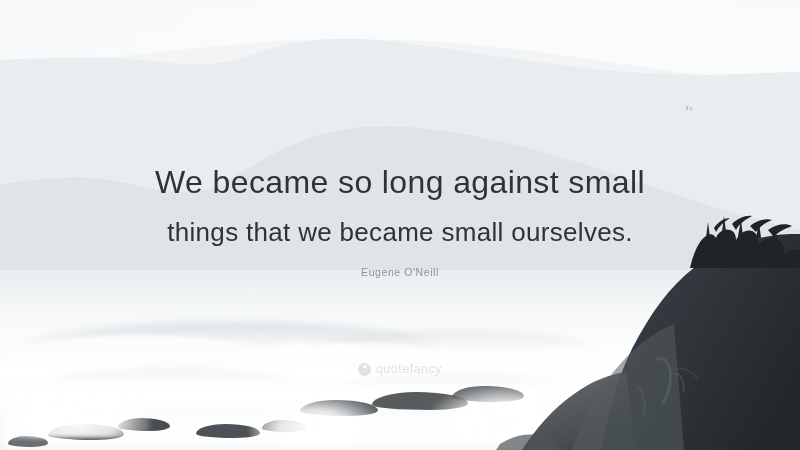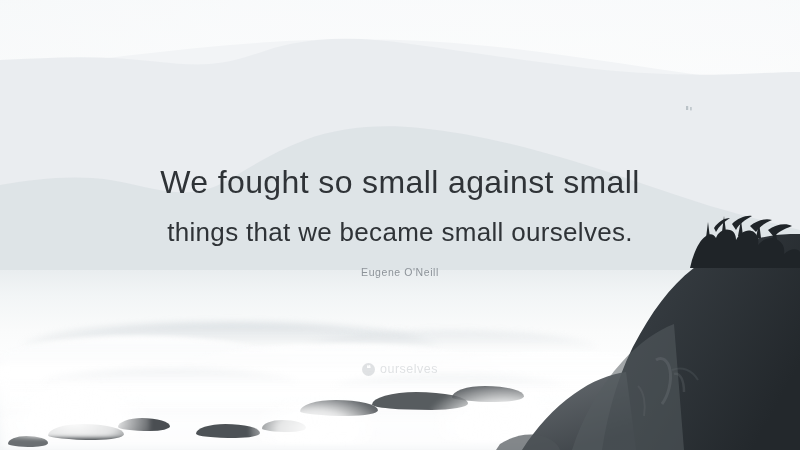--- a/index.html
+++ b/index.html
@@ -247,25 +247,25 @@
         <path d="M312,80 L315,66 L317,80 Z"></path>
         <path d="M254,68 C258,62 264,58 270,58 C264,62 259,66 256,72 Z"></path>
         <path d="M272,64 C278,58 286,55 292,56 C285,60 279,64 276,70 Z"></path>
         <path d="M290,66 C297,60 306,58 312,60 C305,63 299,67 296,72 Z"></path>
         <path d="M308,70 C316,64 326,63 332,66 C324,69 318,72 314,77 Z"></path>
       </g>
     </svg>
   </div>
 
   <div class="quote-block">
-    <div class="quote-line q1">We fought so small against small</div>
+    <div class="quote-line q1">We became so long against small</div>
     <div class="quote-line q2">things that we became small ourselves.</div>
     <div class="author">Eugene O'Neill</div>
   </div>
 
   <div class="watermark">
     <div class="wm-badge">
       <span>❝</span>
     </div>
-    <div class="wm-text">ourselves</div>
+    <div class="wm-text">quotefancy</div>
   </div>
 
 </div>
 
 </body></html>

